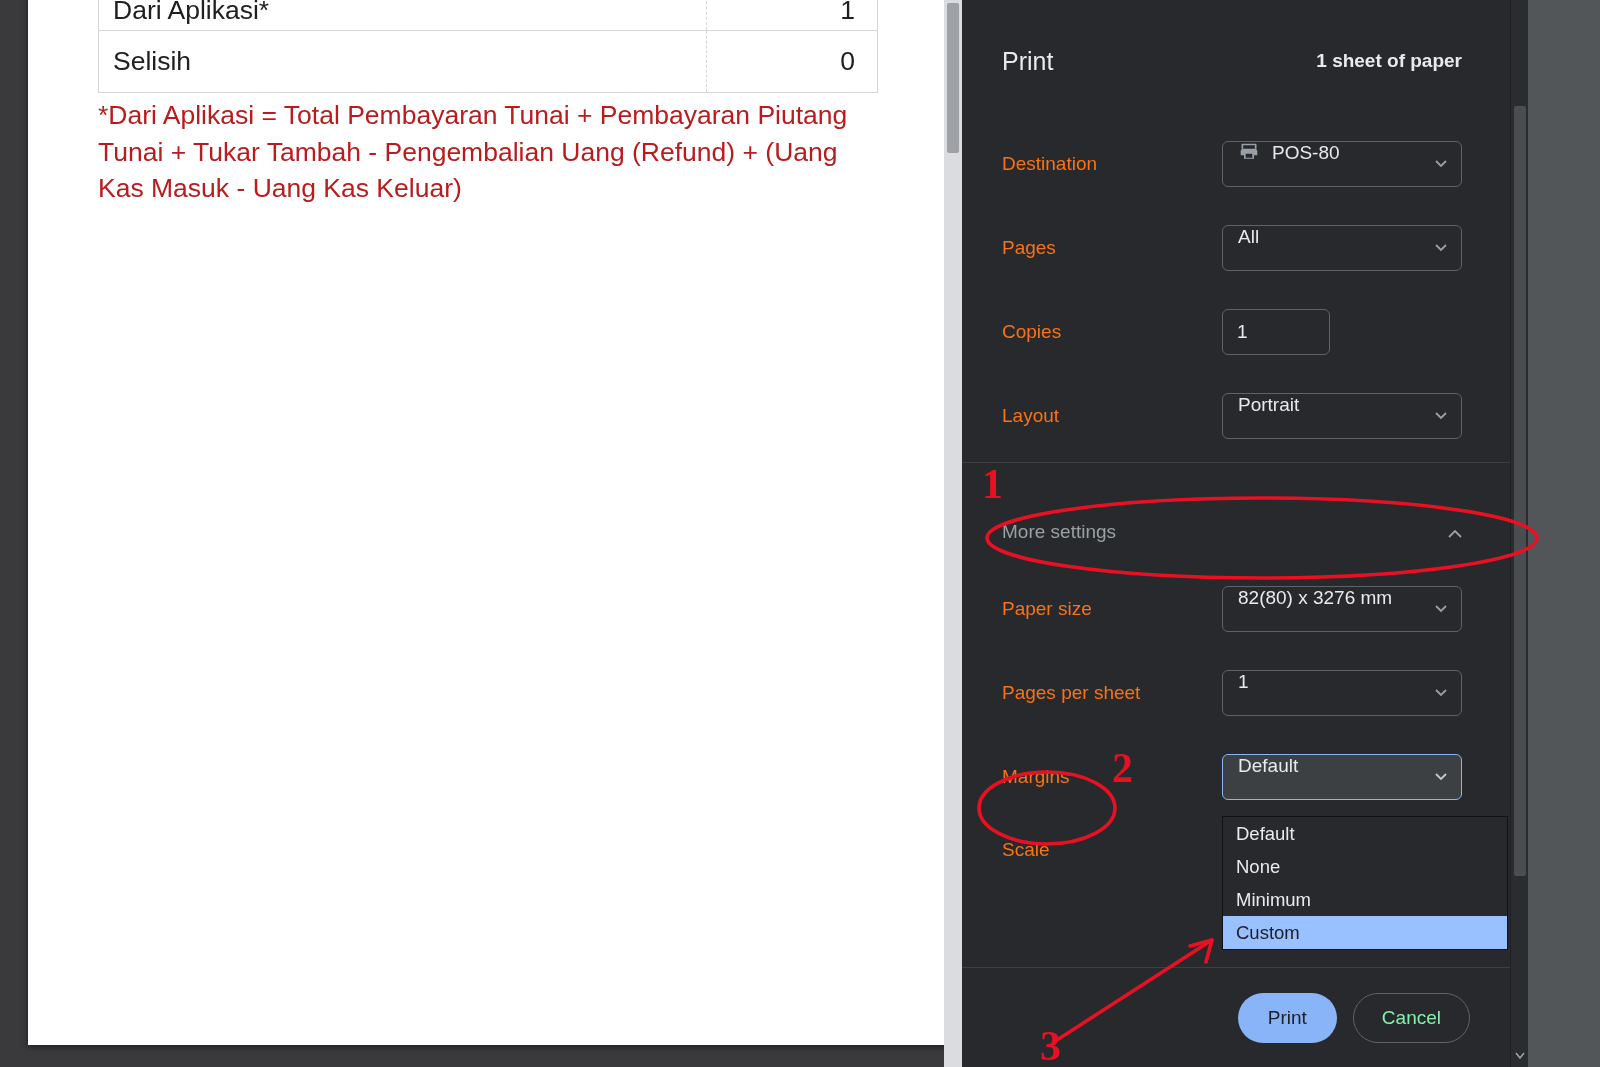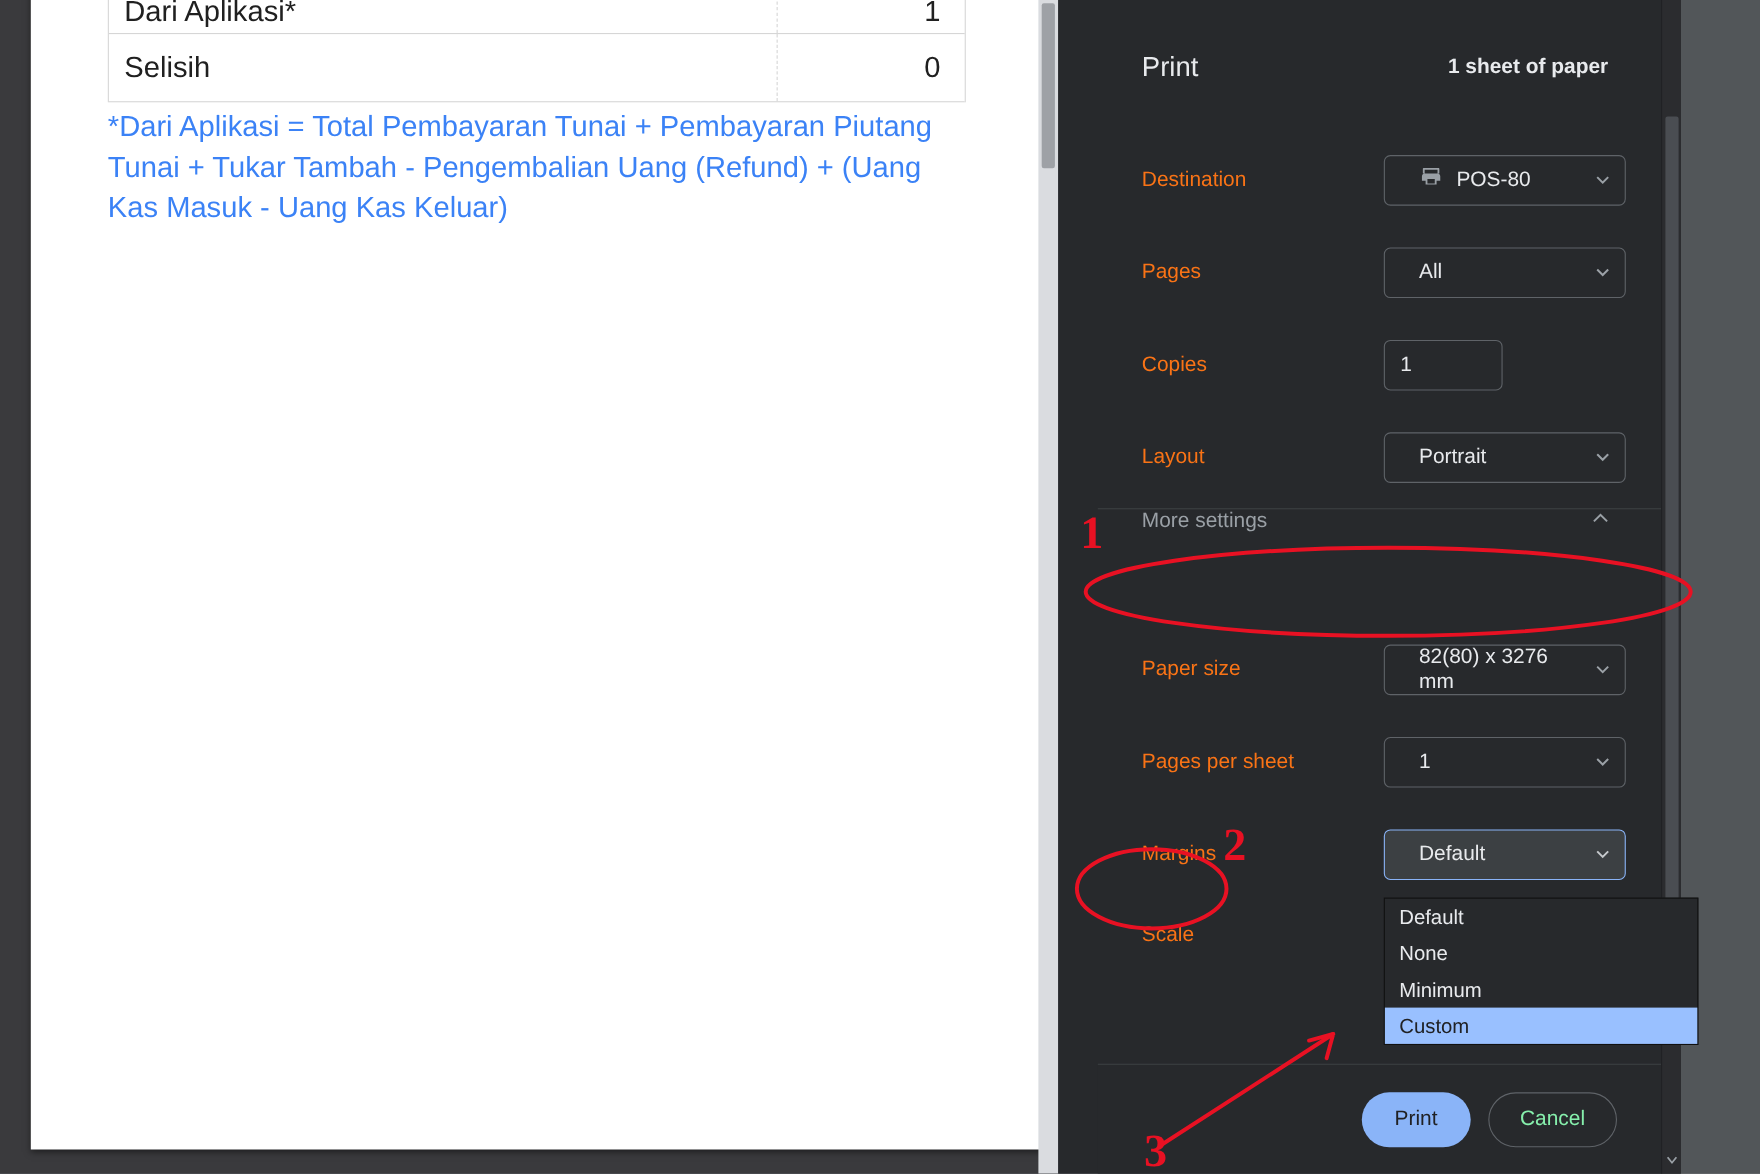--- a/index.html
+++ b/index.html
@@ -6,47 +6,47 @@
   html, body { width: 1600px; height: 1067px; font-family: "Segoe UI", Arial, sans-serif; overflow: hidden; background: #525659; }
   .viewport { width: 1528px; height: 1067px; background: #525659; display:flex; }
 
   
   .preview { flex: 0 0 962px; position: relative; background: #3a3a3d; }
   .page { position: absolute; left: 28px; top: -10px; width: 920px; height: 1055px; background: #fff; box-shadow: 0 2px 6px rgba(0,0,0,0.5); padding: 0 70px; }
   .doc-table { border: 1px solid #d6d6d6; border-bottom:none; }
   .doc-row { display:flex; height:62px; align-items:center; border-bottom:1px solid #d6d6d6; }
   .doc-cell-l { flex: 1; font-size: 26.5px; color:#202020; padding-left: 14px; border-right: 1px dashed #d6d6d6; display:flex; align-items:center; height:100%; }
   .doc-cell-r { width: 170px; font-size: 26.5px; color:#202020; padding-right: 22px; text-align:right; }
-  .footnote { font-size: 26.5px; color:#3b82f6; line-height: 1.38; padding-top: 4px; }
+  .footnote { font-size: 26.5px; color:#b91c1c; line-height: 1.38; padding-top: 4px; }
 
   .preview-scroll { position:absolute; right:0; top:0; width:18px; height:100%; background:#dadce0; }
   .preview-scroll .thumb { position:absolute; top:3px; left:3px; width:12px; height:150px; background:#9ea1a6; border-radius:2px; }
 
   
   .panel { flex: 1 1 auto; position:relative; background:#27292c; color:#e8eaed; }
-  .panel-inner { position:absolute; left:0; right:18px; top:0; bottom:0;margin-left:36px; }
+  .panel-inner { position:absolute; left:0; right:18px; top:0; bottom:0; }
 
   .hdr { height: 122px; display:flex; align-items:center; justify-content:space-between; padding: 0 48px 0 40px; }
   .hdr-title { font-size: 25px; color:#e8eaed; }
   .hdr-sheets { font-size: 19px; color:#e8eaed; font-weight:600; }
 
   .row { display:flex; align-items:center; height: 84px; padding-left: 40px; padding-right: 48px; }
   .lbl { flex: 0 0 220px; font-size: 19px; color:#f97316; }
   .ctrl { flex: 1 1 auto; }
 
-  .select { position:relative; width: 100%; min-width: 220px; height: 46px; border:1px solid #5f6368; border-radius: 6px; background: #27292c; color:#e8eaed; font-size:19px; display:flex; align-items:center; padding: 0 42px 0 31px; }
+  .select { position:relative; width: 100%; min-width: 220px; height: 46px; border:1px solid #5f6368; border-radius: 6px; background: #27292c; color:#e8eaed; font-size:19px; display:flex; padding: 0 42px 0 15px; }
   .select.open { border:1.5px solid #8ab4f8; background:#3c4043; }
   .select .caret { position:absolute; right:14px; top:50%; transform:translateY(-50%); }
   .caret svg { display:block; }
   .print-icon { margin-right: 12px; }
   .numbox { width: 108px; height: 46px; border:1px solid #5f6368; border-radius:6px; background:#27292c; color:#e8eaed; font-size:19px; padding:0 14px; }
 
   .divider { height:1px; background:#3c4043; margin: 4px 0 0 0; }
 
-  .more { height: 80px; display:flex; align-items:flex-start; justify-content:space-between; padding: 0 48px 0 40px; cursor:pointer; }
+  .more { height: 80px; display:flex; align-items:flex-end; justify-content:space-between; padding: 0 48px 0 40px; cursor:pointer; }
   .more-label { font-size: 19px; color:#9aa0a6; }
 
   .dropdown-menu { position:absolute; left: 260px; top: 816px; width: 286px; background:#27292c; border:1px solid #111; z-index: 50; }
   .dropdown-item { height: 33px; display:flex; align-items:center; padding: 0 13px; font-size:18.5px; color:#e8eaed; cursor:pointer; }
   .dropdown-item.hover { background:#99c0ff; color:#202124; }
 
   .footer { position:absolute; bottom:0; left:0; right:0; height: 100px; border-top:1px solid #3c4043; display:flex; align-items:center; justify-content:flex-end; gap: 16px; padding-right: 40px; background:#27292c; }
   .btn-primary { height: 50px; padding: 0 30px; border-radius: 25px; background:#8ab4f8; color:#202124; font-size:19px; font-weight:500; border:none; display:flex; align-items:center; justify-content:center; cursor:pointer; }
   .btn-secondary { height: 50px; padding: 0 28px; border-radius: 25px; background:transparent; color:#86efac; font-size:19px; font-weight:500; border:1px solid #5f6368; display:flex; align-items:center; justify-content:center; cursor:pointer;text-align:center; }
 

